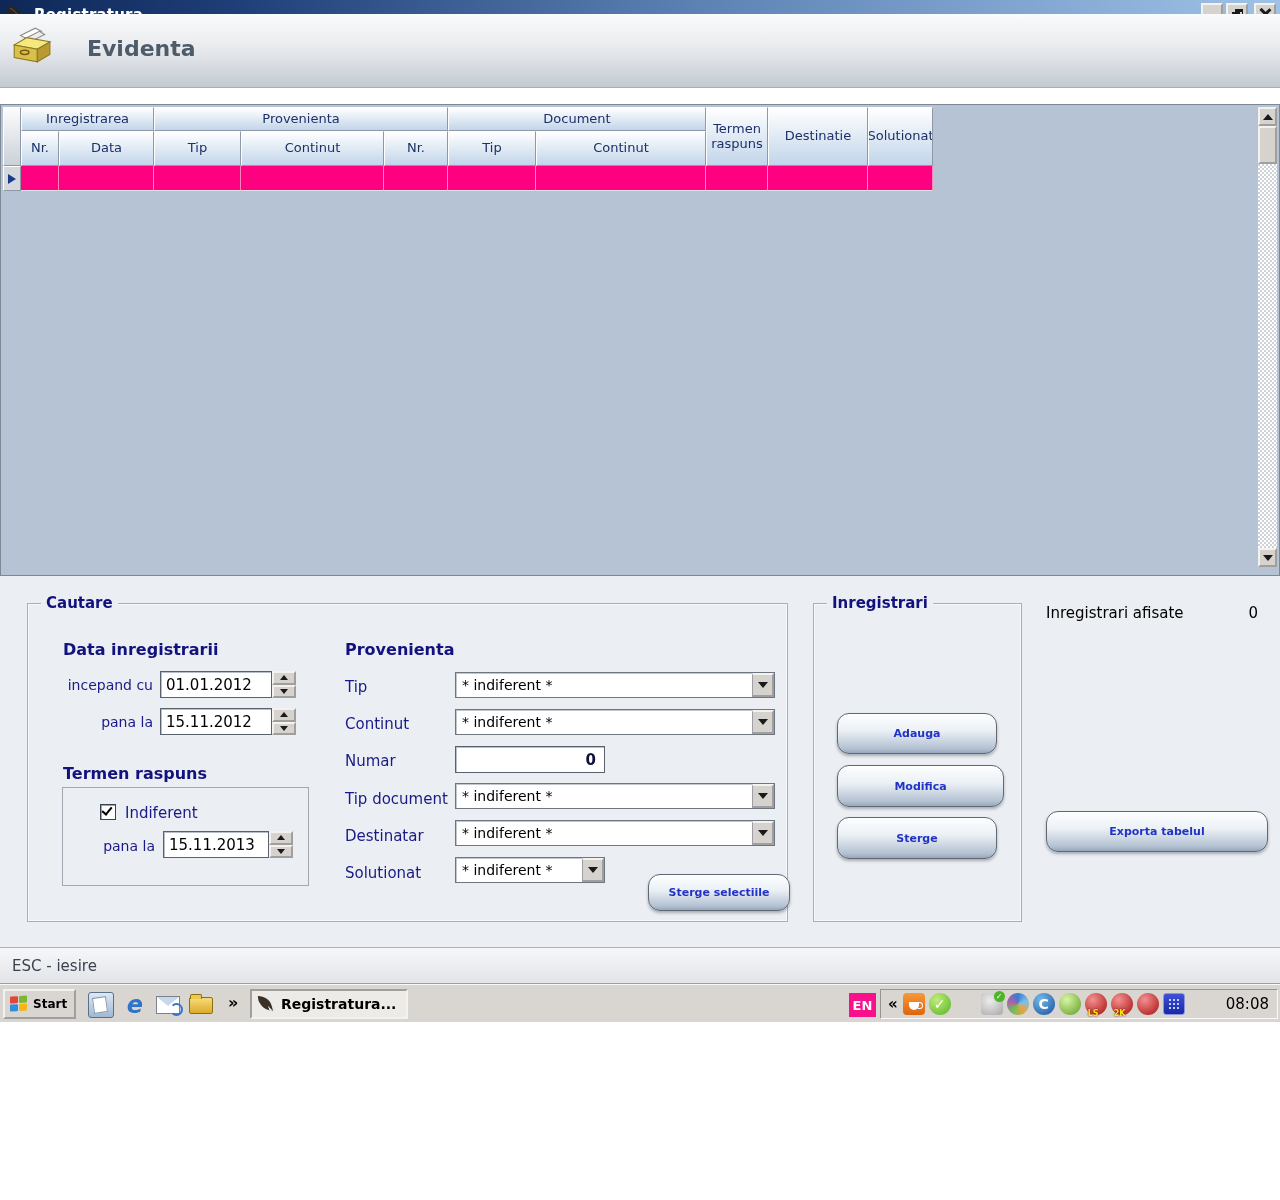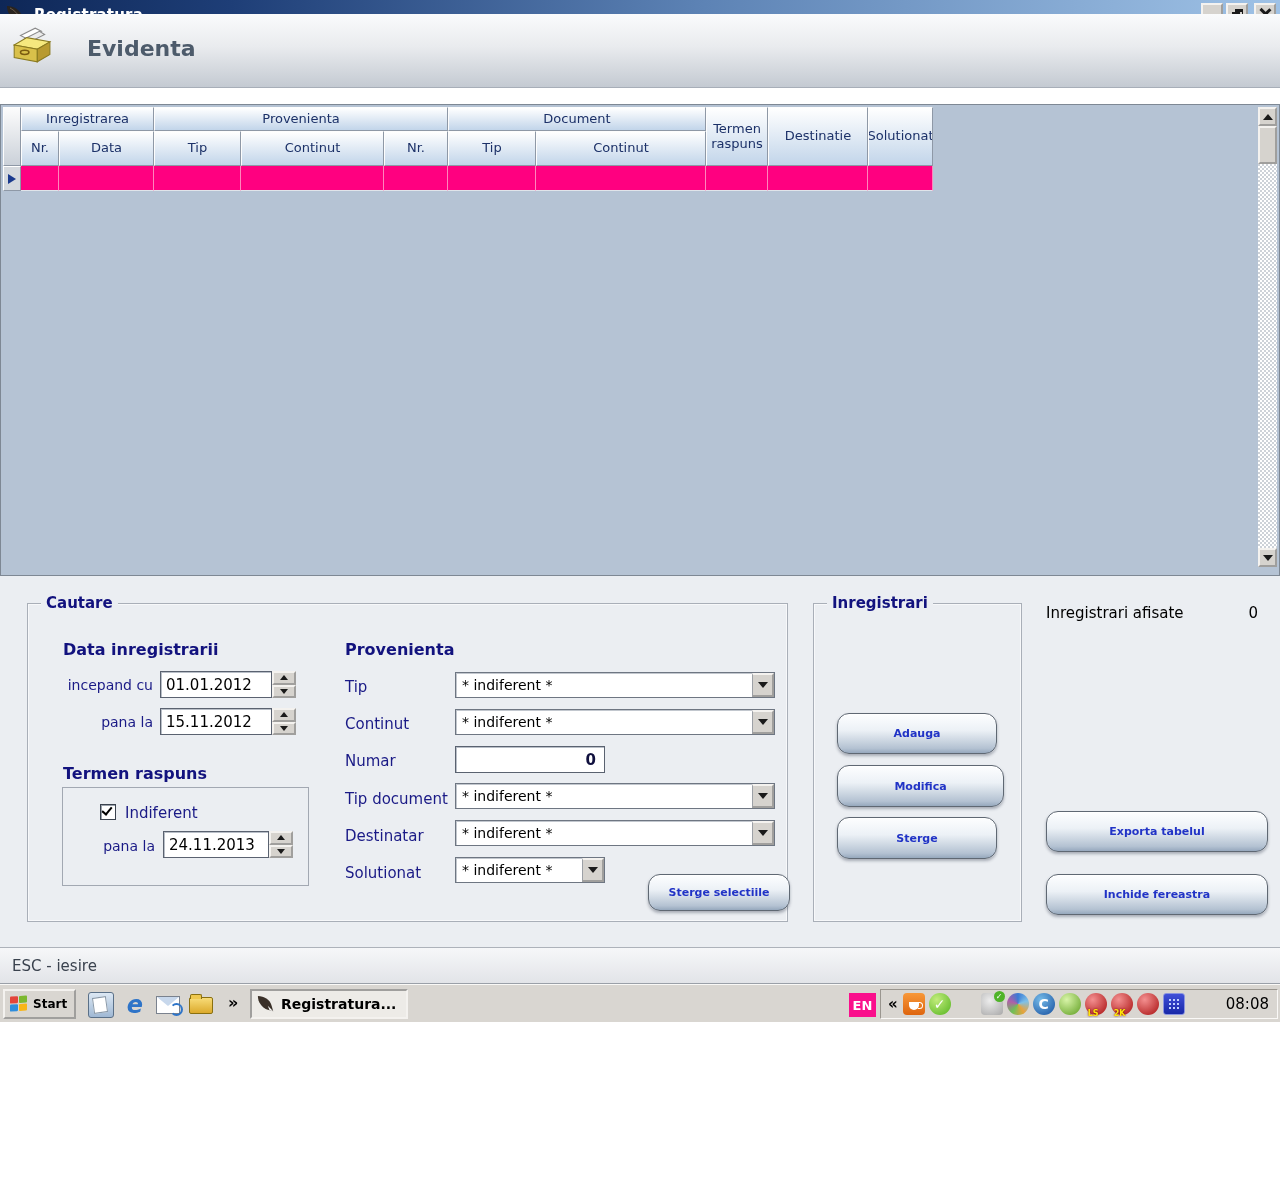--- a/index.html
+++ b/index.html
@@ -279,21 +279,21 @@
 
     <div class="navy-h" style="left:63px; top:188px;">Termen raspuns</div>
     <div class="groupbox" style="left:62px; top:211px; width:247px; height:99px; box-shadow:none; border-color:#A2A8B2;"></div>
 
     <div class="checkbox" style="left:100px; top:228px;">
         <span class="mark"></span>
       </div>
     <div class="navy-lbl" style="left:125px; top:228px; font-size:15px;">Indiferent</div>
 
     <div class="navy-lbl" style="left:80px; top:262px; width:75px; text-align:right;">pana la</div>
-    <div class="field" style="left:163px; top:255px; width:106px;">24.11.2013</div>
+    <div class="field" style="left:163px; top:255px; width:106px;">15.11.2013</div>
     <div class="spinner" style="left:269px; top:255px;">
       <div class="spin-b">
           <span class="u"></span>
         </div>
       <div class="spin-b">
           <span class="d"></span>
         </div>
     </div>
 
     <div class="navy-h" style="left:345px; top:64px;">Provenienta</div>
@@ -349,21 +349,20 @@
     <div class="btn3d" style="left:837px; top:137px; width:160px; height:41px;">Adauga</div>
     <div class="btn3d" style="left:837px; top:189px; width:167px; height:42px;">Modifica</div>
     <div class="btn3d" style="left:837px; top:241px; width:160px; height:42px;">Sterge</div>
   </div>
 
   <div class="summary-row">
     <span>Inregistrari afisate</span>
     <span>0</span>
   </div>
   <div class="btn3d" style="left:1046px; top:811px; width:222px; height:41px;">Exporta tabelul</div>
-  <div class="btn3d" style="left:1046px; top:874px; width:222px; height:41px;">Inchide fereastra</div>
 
   <div class="statusbar">
     <span class="txt">ESC - iesire</span>
   </div>
 
   <div class="taskbar">
     <div class="startbtn">
       <span class="winflag">
           <i class="wf-r"></i>
           <i class="wf-g"></i>

